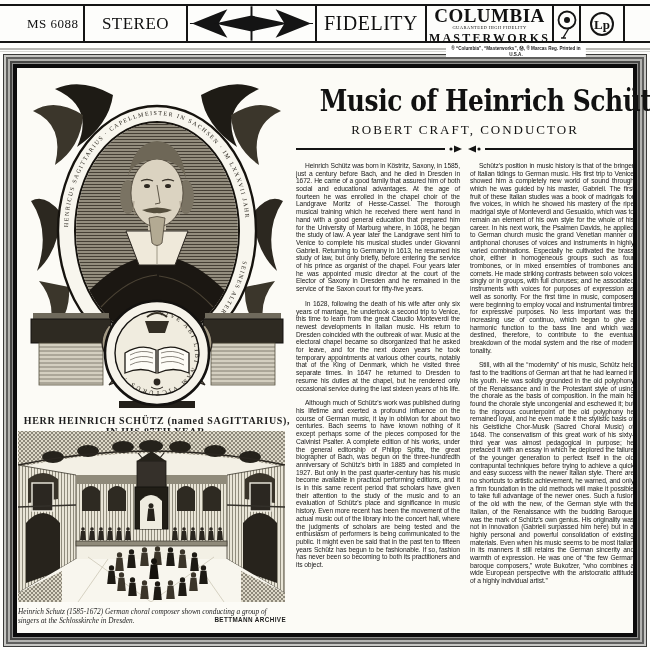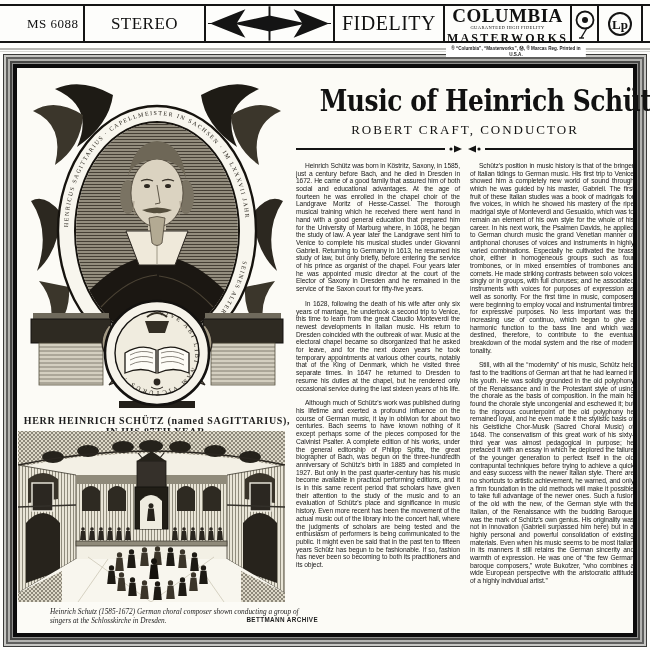--- a/index.html
+++ b/index.html
@@ -3,21 +3,21 @@
 <meta charset="utf-8">
 <style>
   html,body{margin:0;padding:0;background:#ffffff;}
   .cover{position:relative;width:650px;height:650px;background:#fdfdfb;overflow:hidden;
          font-family:"Liberation Serif",serif;color:#111;}
   
   .topbar{position:absolute;left:0;top:4px;width:650px;height:39px;box-sizing:border-box;
           border-top:2px solid #141414;border-bottom:2px solid #141414;display:flex;align-items:stretch;}
   .tcell{box-sizing:border-box;border-right:2px solid #141414;display:flex;align-items:center;justify-content:center;}
   .c-ms{width:85px;justify-content:flex-start;padding-left:27px;font-size:13px;letter-spacing:0.5px;}
-  .c-stereo{width:121px;font-size:17px;letter-spacing:0.5px;}
+  .c-stereo{width:103px;font-size:17px;letter-spacing:0.5px;}
   .c-arrow{width:129px;position:relative;padding:0;}
   .c-fid{width:110px;font-size:20px;letter-spacing:0.5px;}
   .c-brand{width:127px;flex-direction:column;justify-content:space-between;line-height:1;}
   .brand-name{font-weight:bold;font-size:19px;letter-spacing:0.5px;}
   .brand-tag{font-size:4.5px;letter-spacing:0.4px;margin:1px 0;}
   .brand-sub{font-weight:bold;font-size:12px;letter-spacing:2.2px;}
   .c-eye{width:27px;}
   .c-lp{width:44px;}
   .c-fill{flex:1;border-right:none;}
   .legal{position:absolute;left:446px;top:45px;width:152px;font-size:5px;
@@ -31,21 +31,21 @@
          box-shadow:inset 0 0 0 1px #3a3a38,inset 0 0 0 3px #c6c6c2,inset 0 0 0 5px #5f5f5d,
                     inset 0 0 0 7px #b2b2ae,inset 0 0 0 9px #474745;}
   .frame-black{width:100%;height:100%;box-sizing:border-box;border:4px solid #0c0c0c;background:#fcfbf6;position:relative;}
   .content{position:absolute;left:0;top:0;right:0;bottom:0;}
   
   .portrait{position:absolute;left:8px;top:13px;width:264px;height:330px;}
   .cap1{position:absolute;left:4px;top:347px;width:272px;text-align:center;
         font-size:10px;letter-spacing:0.7px;color:#1d1d1d;font-weight:bold;}
   .church{position:absolute;left:1px;top:363px;width:267px;height:171px;}
   .cap2{position:absolute;left:1px;top:539px;width:270px;font-size:7.3px;font-style:italic;
-        line-height:1.25;color:#1d1d1d;padding-left:32px;}
+        line-height:1.25;color:#1d1d1d;}
   .credit{position:absolute;right:2px;top:9px;font-style:normal;font-family:"Liberation Sans",sans-serif;
           font-weight:bold;font-size:6.3px;letter-spacing:0.4px;}
   
   .rightcol{position:absolute;left:279px;top:18px;width:338px;}
   .title{white-space:nowrap;text-align:center;font-family:"DejaVu Serif",serif;font-weight:bold;
          font-size:29px;letter-spacing:-0.5px;transform:scaleX(.86);transform-origin:center;line-height:1.1;}
   .subtitle{text-align:center;font-size:13px;letter-spacing:2px;margin-top:4px;}
   .ornrule{display:flex;align-items:center;margin-top:7px;height:8px;}
   .ornrule .ln{flex:1;height:2px;background:#141414;}
   .ornrule svg{margin:0 3px;}

